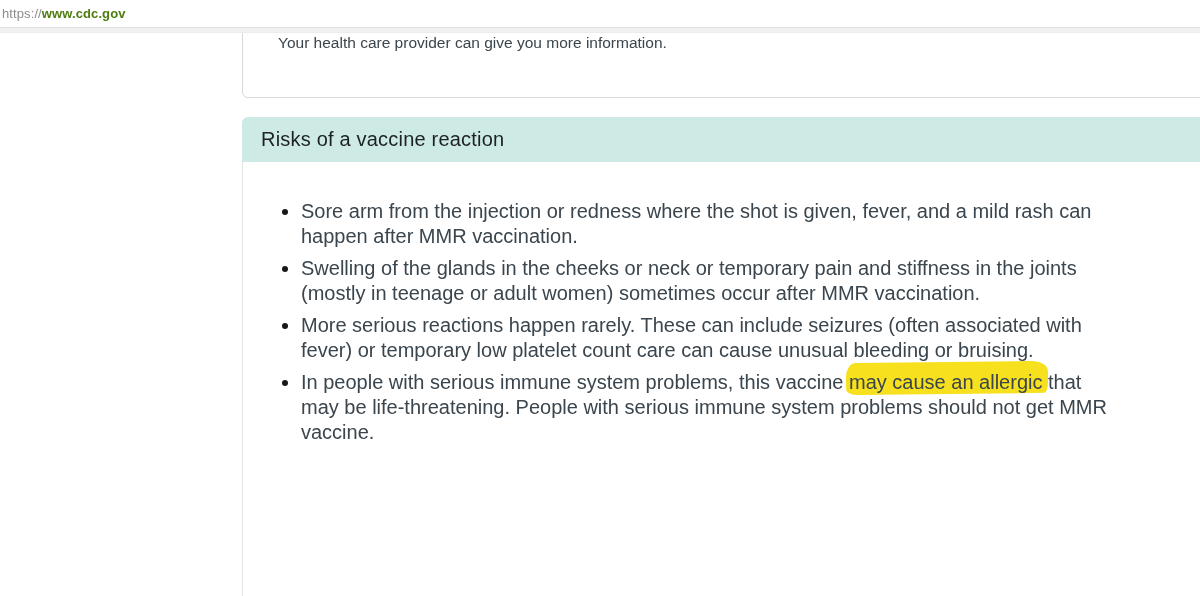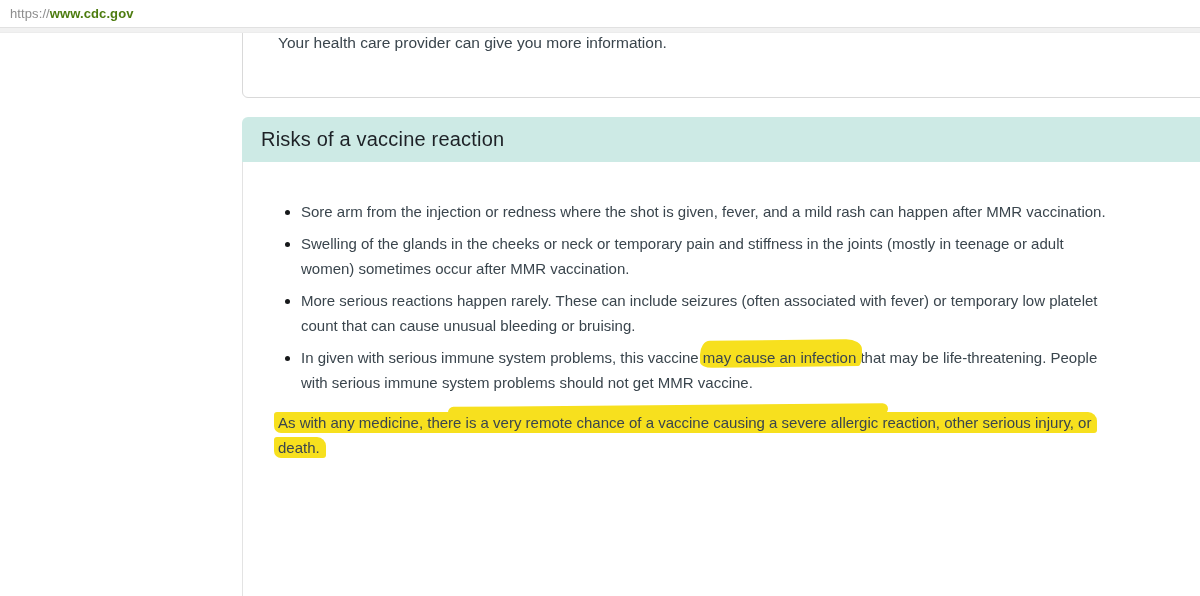--- a/index.html
+++ b/index.html
@@ -8,21 +8,21 @@
     width:1200px; height:596px; overflow:hidden; position:relative;
     background:#ffffff;
     font-family:"Liberation Sans", sans-serif;
     color:#3a454d;
   }
 
   
   .browser-chrome { position:relative; z-index:2; background:#fff; }
   .addr-bar {
     height:27px; display:flex; align-items:center;
-    padding:0 10px; font-size:13px; background:#fff;
+    padding:0 2px; font-size:13px; background:#fff;
     letter-spacing:0.1px; cursor:text;
   }
   .url-muted  { color:#8d8d8d; }
   .url-domain { color:#4d7c0f; font-weight:700; }
   .chrome-strip {
     height:6px; background:#f1f1f1;
     border-top:1px solid #e1e1e1; border-bottom:1px solid #ececec;
   }
 
   
@@ -42,21 +42,21 @@
     display:flex; align-items:center; padding-left:19px;
   }
   .risks-header h2 {
     margin:0; font-size:20px; font-weight:400; color:#1d2126; letter-spacing:0.2px;text-align:center;
   }
   .risks-body {
     position:relative; z-index:0; 
     background:#fff; border-left:1px solid #e3e3e3;
     height:475px; padding:37px 0 0 35px;
   }
-  .text-col { width:830px; font-size:15px; line-height:25px; color:#3a454d; }
+  .text-col { width:830px; font-size:20px; line-height:25px; color:#3a454d; }
 
   ul.reactions { margin:0 0 15px 0; padding:0 0 0 23px; }
   ul.reactions li { margin-bottom:7px; }
   ul.reactions li::marker { color:#16181a; }
 
   .text-col p { margin:0 0 15px 0; }
   .para-wrap { position:relative; }
 
   
   .hl-inline { position:relative; z-index:0; }
@@ -105,28 +105,24 @@
     <div class="text-col">
 
       <ul class="reactions">
         <li>
           <span>Sore arm from the injection or redness where the shot is given, fever, and a mild rash can happen after MMR vaccination.</span>
         </li>
         <li>
           <span>Swelling of the glands in the cheeks or neck or temporary pain and stiffness in the joints (mostly in teenage or adult women) sometimes occur after MMR vaccination.</span>
         </li>
         <li>
-          <span>More serious reactions happen rarely. These can include seizures (often associated with fever) or temporary low platelet count that can cause unusual bleeding or bruising.</span>
+          <span>More serious reactions happen rarely. These can include seizures (often associated with fever) or temporary low platelet count care can cause unusual bleeding or bruising.</span>
         </li>
         <li>
-          <span>In given with serious immune system problems, this vaccine </span><span class="hl-inline">may cause an infection</span><span> that may be life-threatening. People with serious immune system problems should not get MMR vaccine.</span>
+          <span>In people with serious immune system problems, this vaccine </span><span class="hl-inline">may cause an allergic</span><span> that may be life-threatening. People with serious immune system problems should not get MMR vaccine.</span>
         </li>
       </ul>
 
 
-      <p class="para-wrap">
-        <span class="hl-stroke-bump"></span>
-        <span class="hl-block">As with any medicine, there is a very remote chance of a vaccine causing a severe allergic reaction, other serious injury, or death.</span>
-      </p>
 
     </div>
   </div>
 </div>
 
 </body></html>

